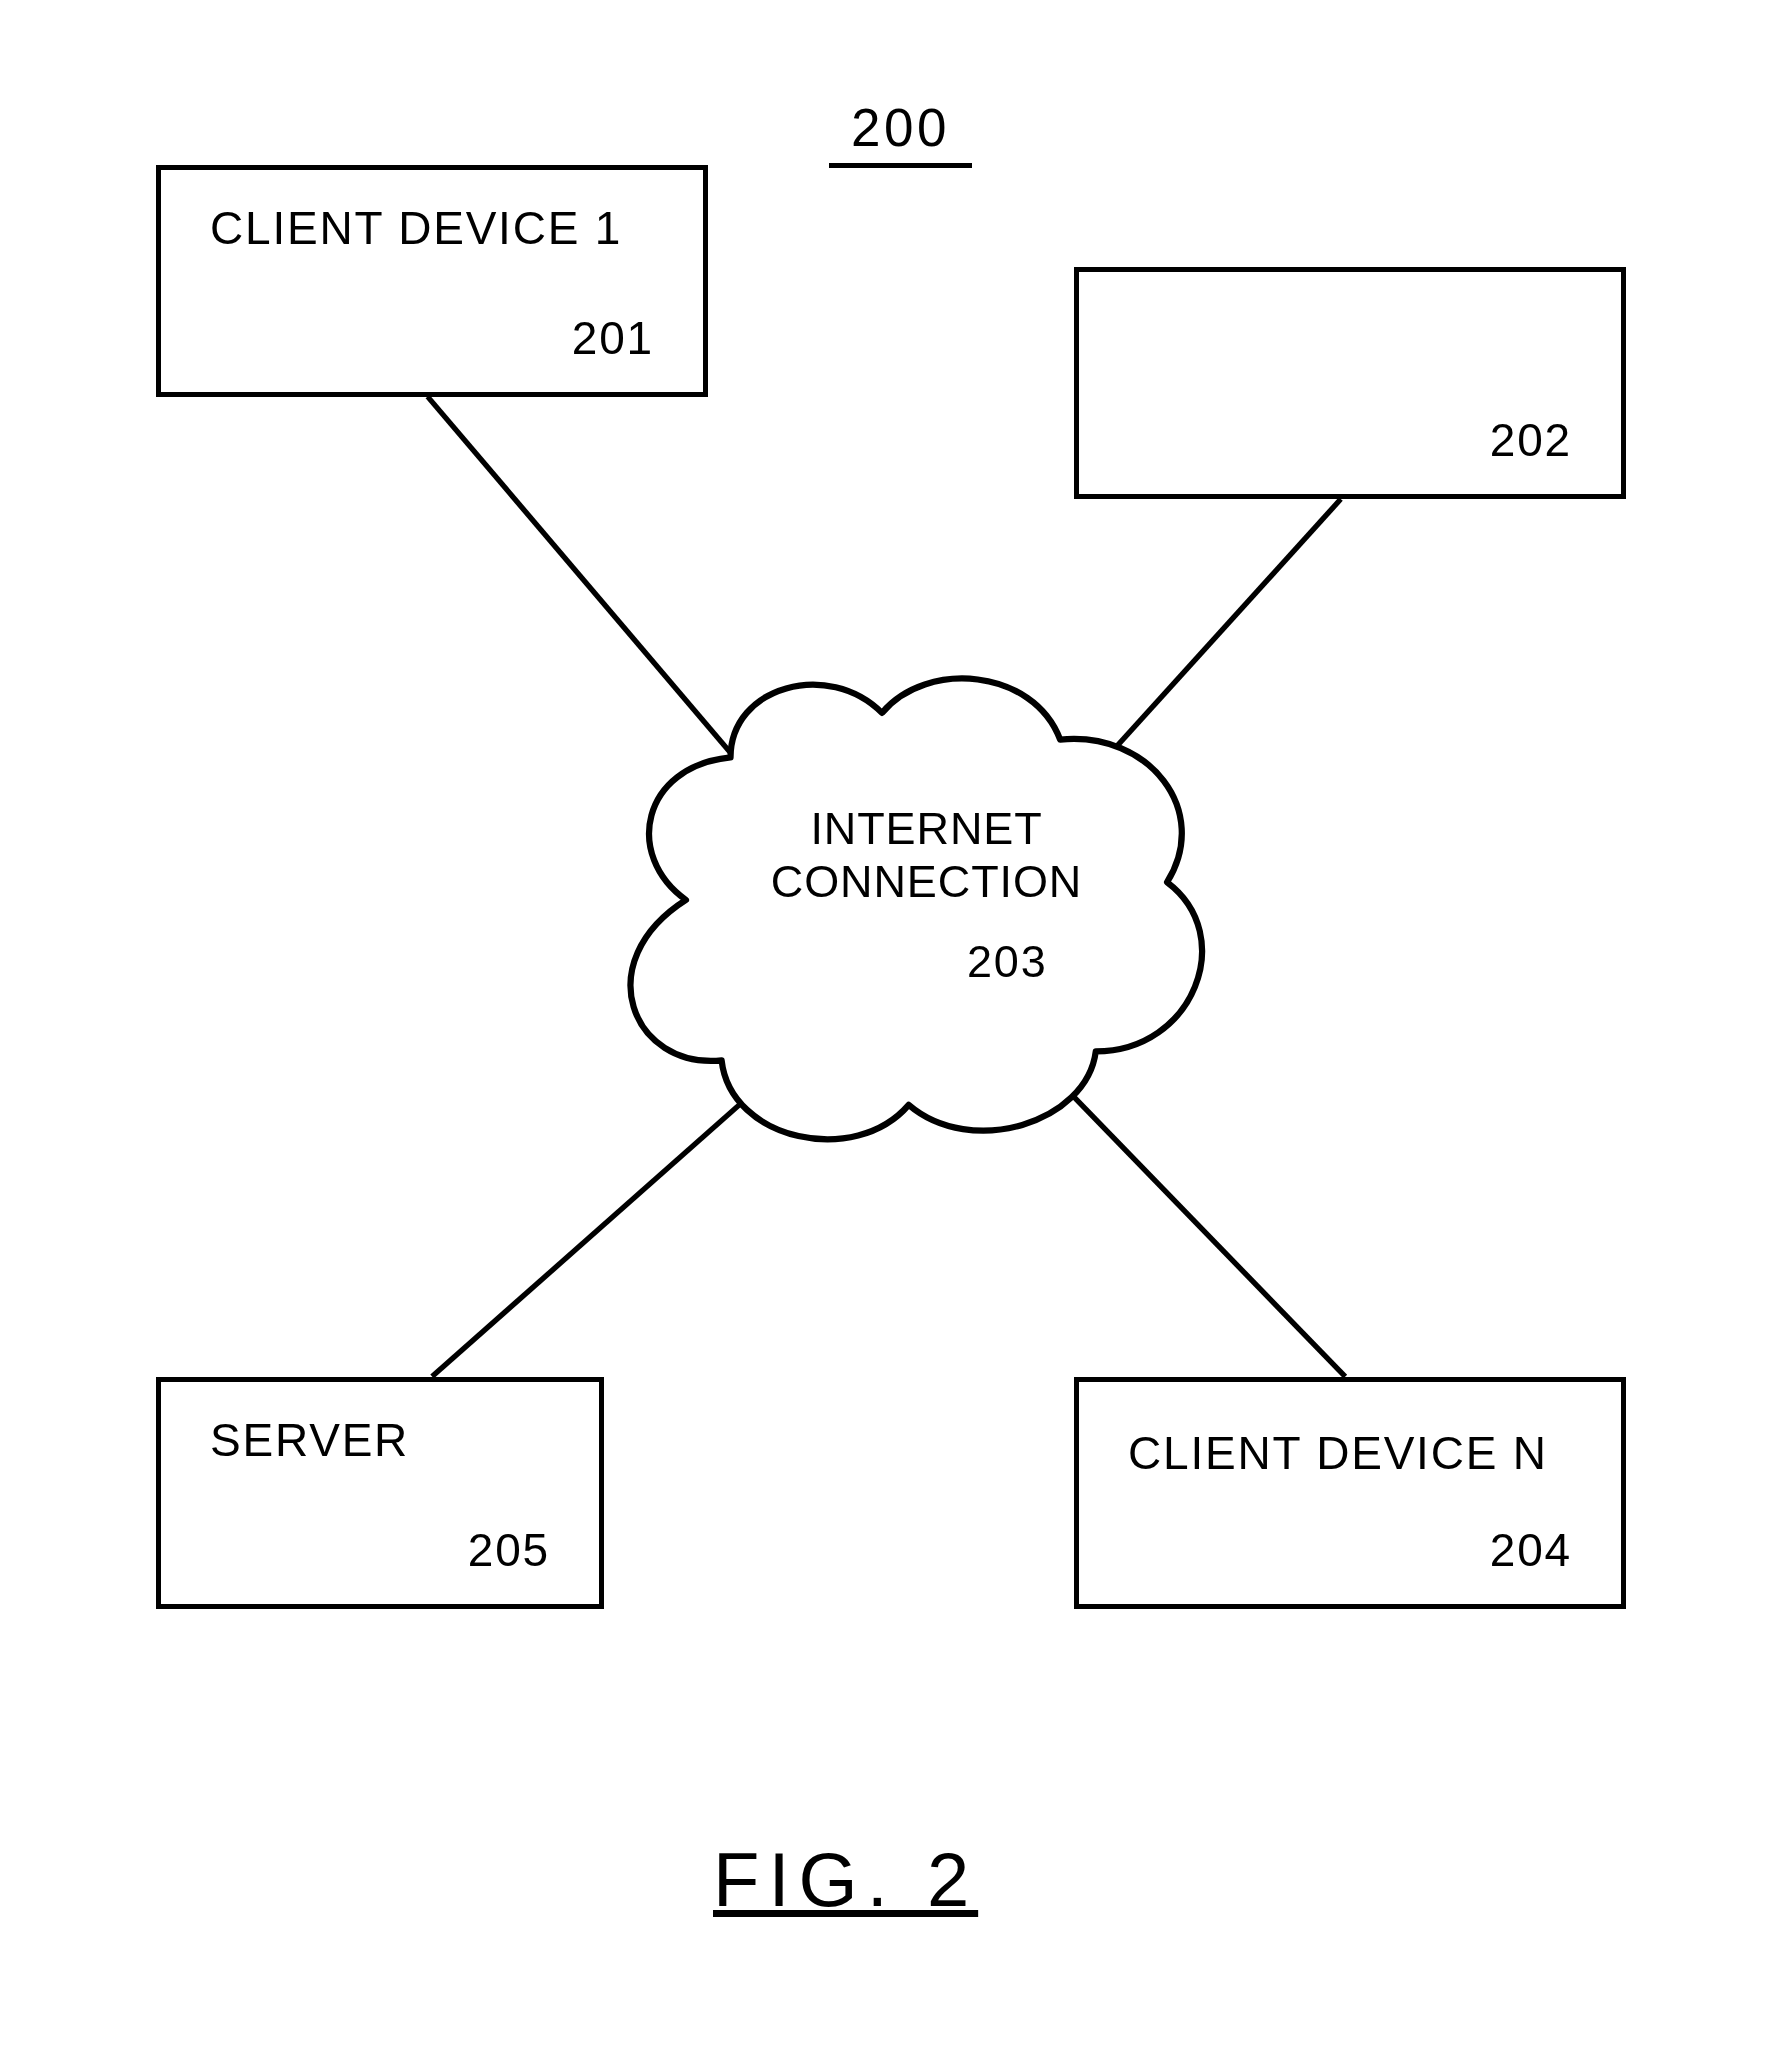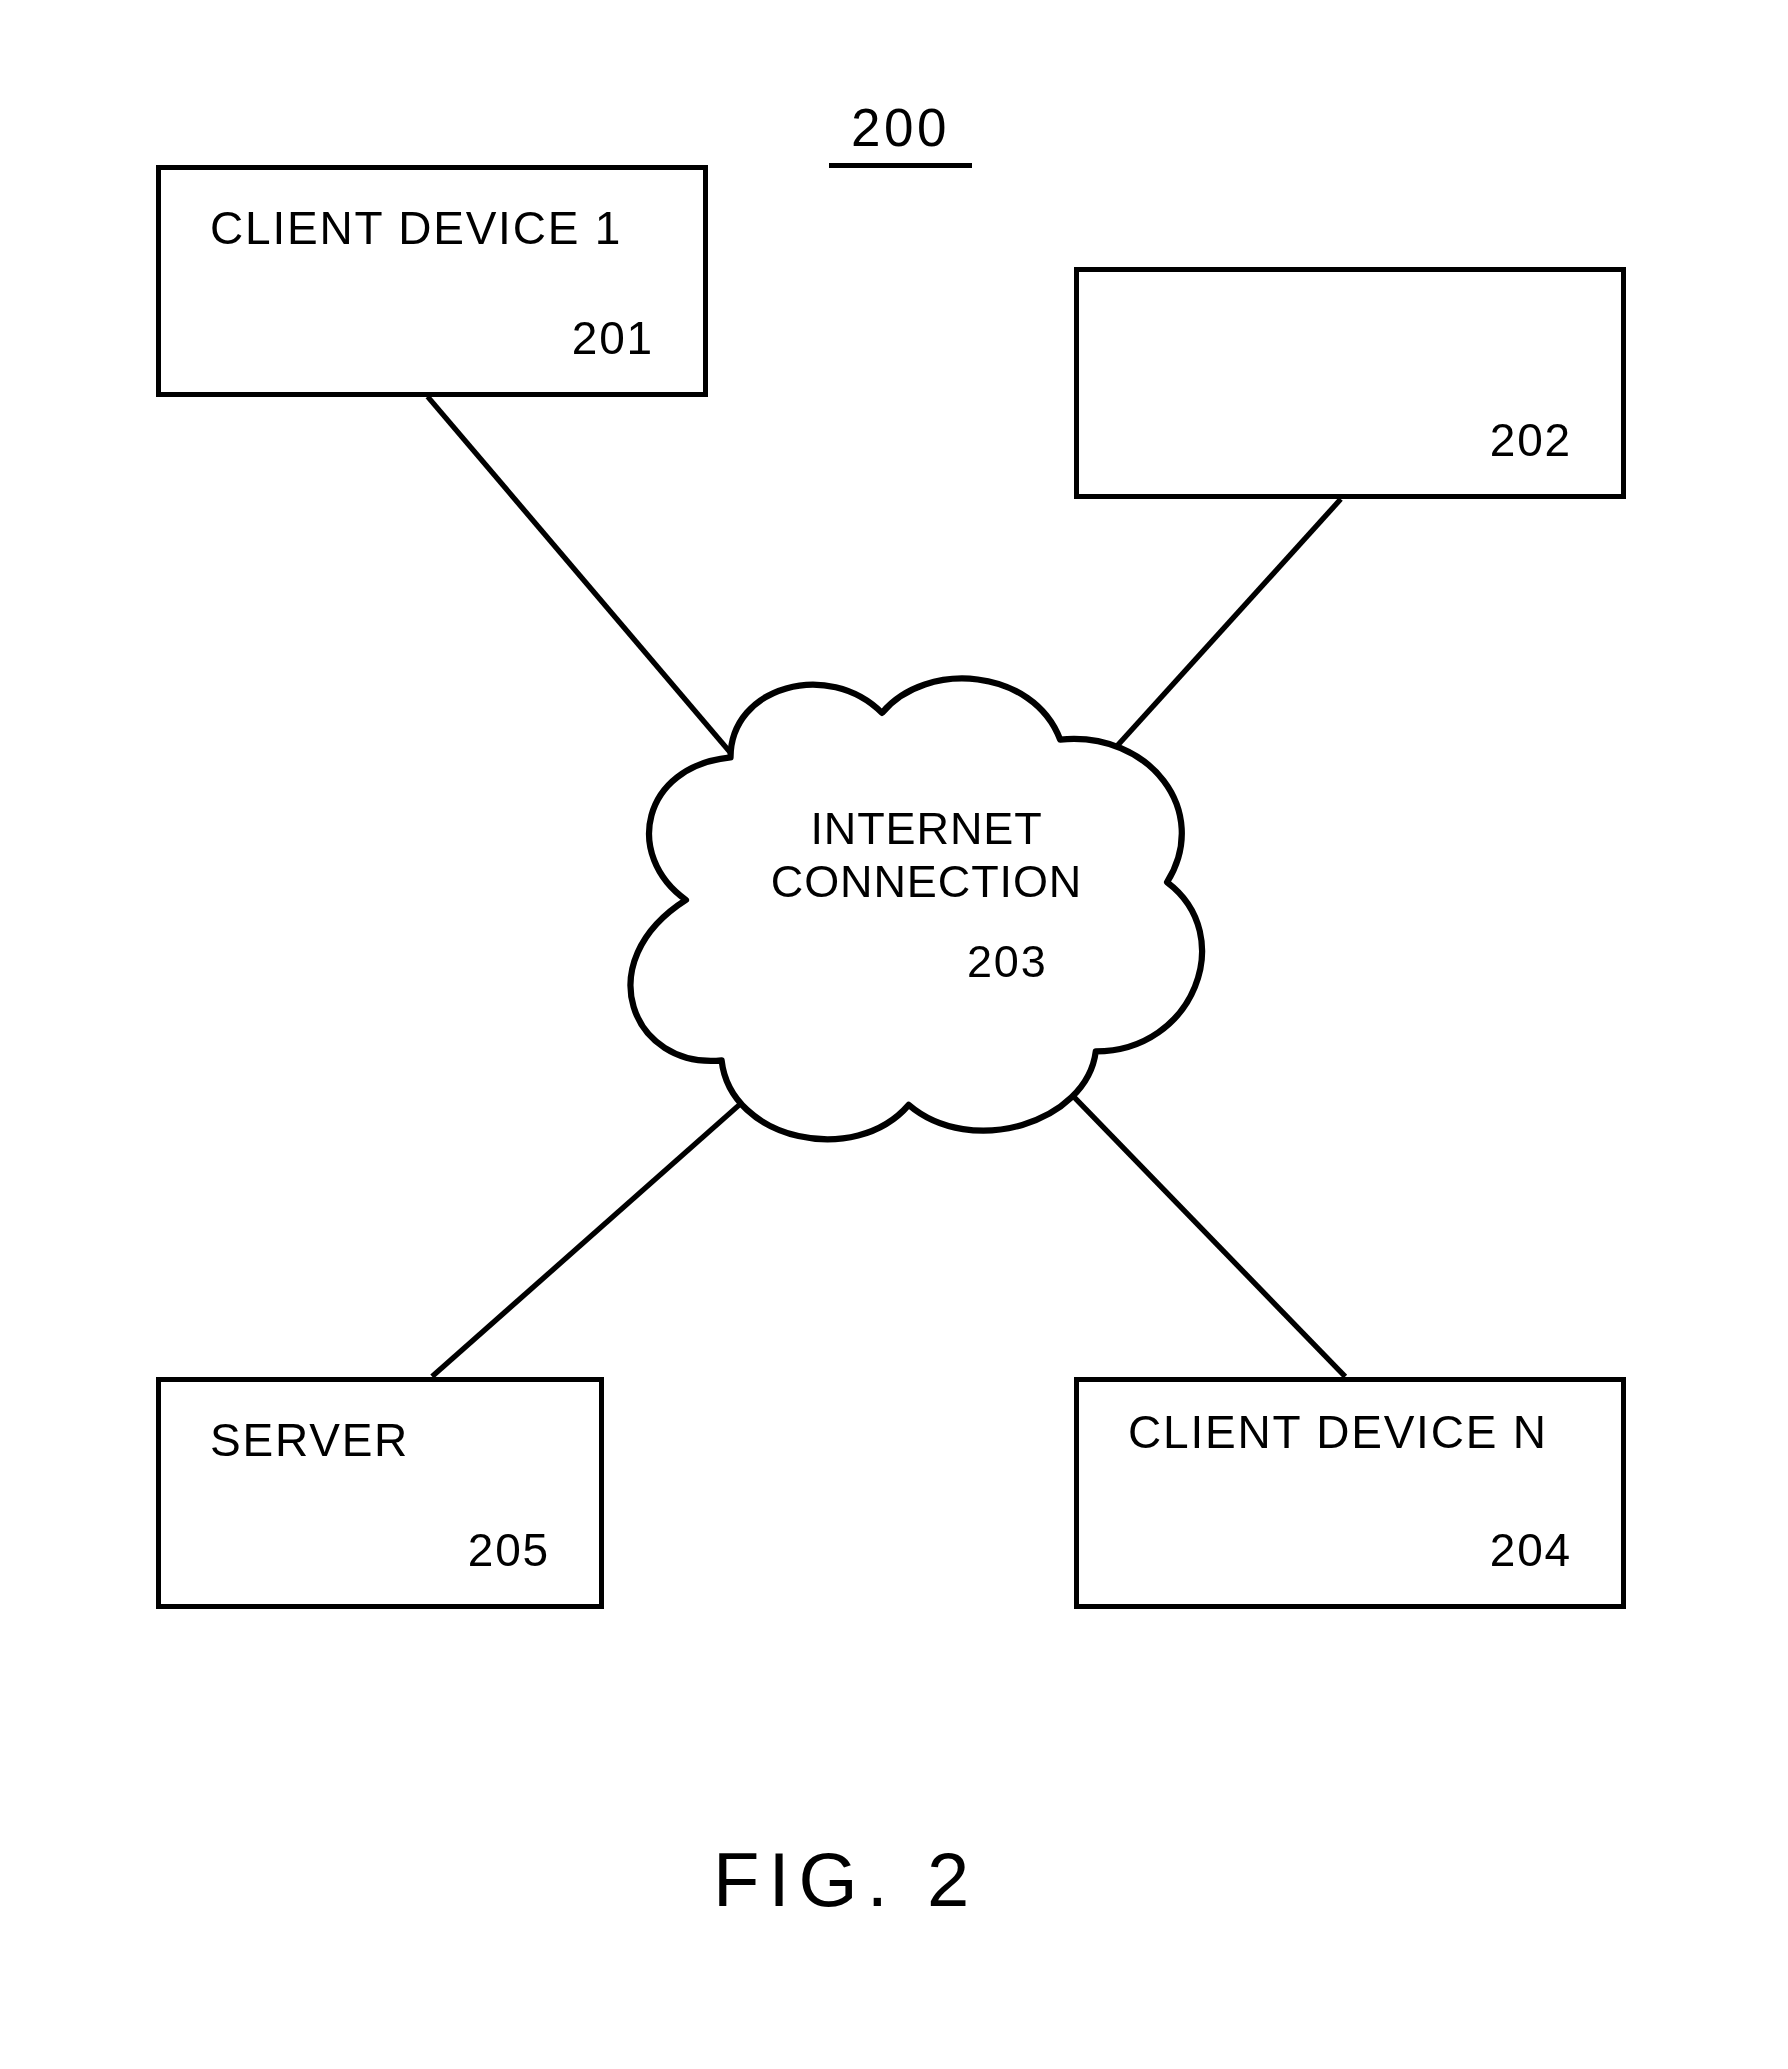--- a/index.html
+++ b/index.html
@@ -126,20 +126,20 @@
   <div class="box" style="left:1074px; top:267px; width:552px; height:232px;">
     <div class="num" style="right:49px; bottom:27px;">202</div>
   </div>
 
   <div class="box" style="left:156px; top:1377px; width:448px; height:232px;">
     <div class="title" style="left:49px; top:31px;">SERVER</div>
     <div class="num" style="right:49px; bottom:27px;">205</div>
   </div>
 
   <div class="box" style="left:1074px; top:1377px; width:552px; height:232px;">
-    <div class="title" style="left:49px; top:23px;">CLIENT DEVICE  N</div>
+    <div class="title" style="left:49px; top:44px;">CLIENT DEVICE  N</div>
     <div class="num" style="right:49px; bottom:27px;">204</div>
   </div>
 
-  <div class="fig-caption" style="left:713px; top:1836px;">FIG.  2</div>
+  <div class="fig-caption" style="left:713px; top:1836px;text-decoration:underline;">FIG.  2</div>
 
 </div>
 
 
 </body></html>

